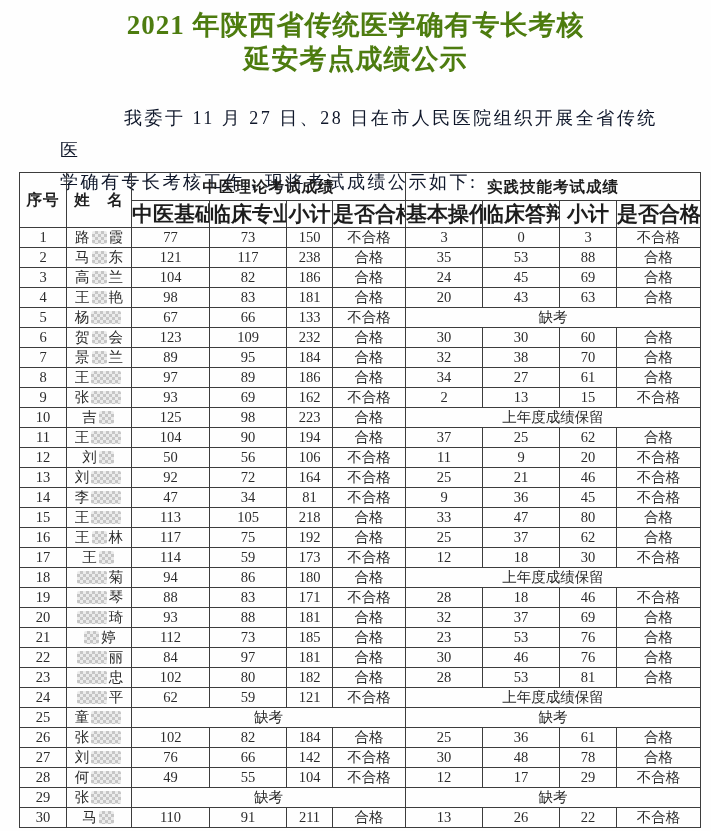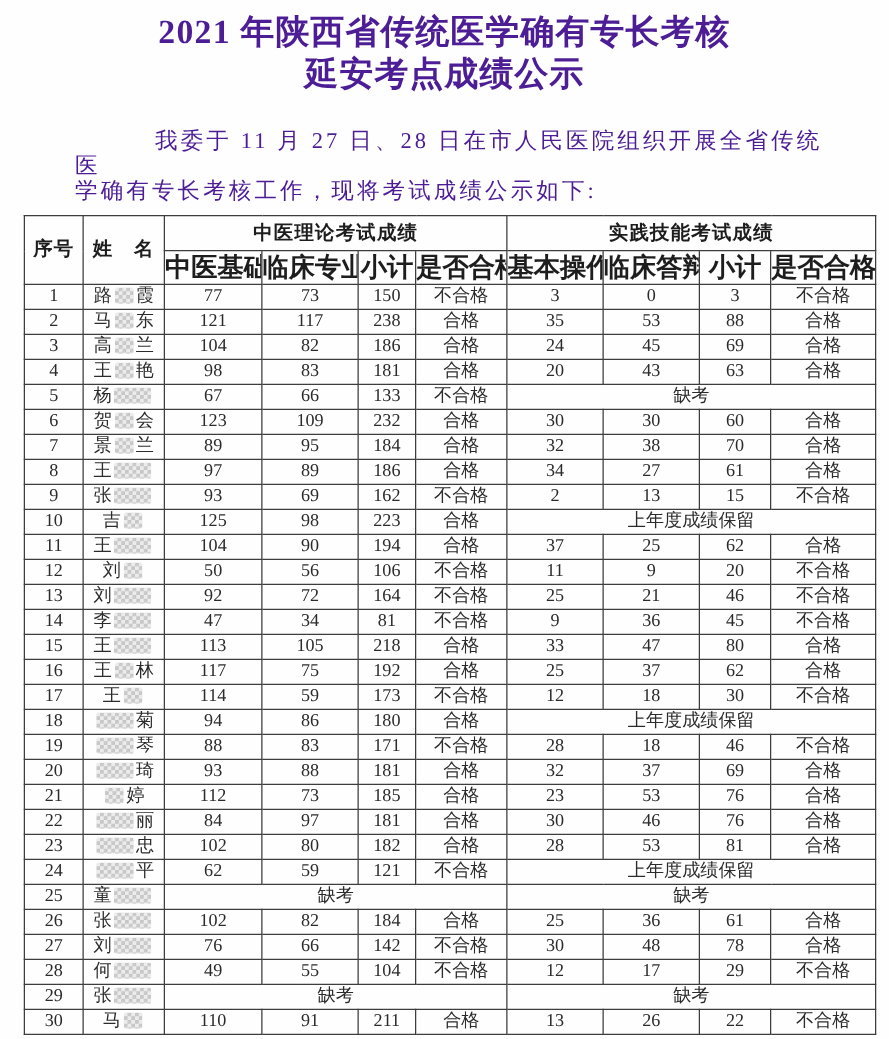--- a/index.html
+++ b/index.html
@@ -3,26 +3,26 @@
 <meta charset="utf-8">
 <style>
   html,body{margin:0;padding:0;background:#ffffff;}
   .page{
     position:relative;width:711px;height:831px;background:#fefefe;
     font-family:"Liberation Serif","DejaVu Serif",serif;color:#222;overflow:hidden;
   }
   .doc-title{
     position:absolute;top:8px;left:0;width:711px;margin:0;
     text-align:center;font-size:27px;font-weight:bold;line-height:34px;letter-spacing:1px;
-    color:#4c1d95;
+    color:#4d7c0f;
   }
   .doc-title span{display:block;}
   .intro{
     position:absolute;top:102px;left:60px;width:600px;margin:0;
-    font-size:18px;line-height:20px;letter-spacing:2.5px;color:#4c1d95;
+    font-size:18px;line-height:32px;letter-spacing:2.5px;color:#0f172a;
   }
   .intro .l1{display:block;text-indent:64px;}
   .intro .l2{display:block;}
   table.score-table{
     position:absolute;top:172px;left:19px;width:681px;
     border-collapse:collapse;table-layout:fixed;
   }
   .score-table th,.score-table td{
     border:1px solid #3d3d3d;text-align:center;vertical-align:middle;
     padding:0;font-size:14.5px;line-height:1;white-space:nowrap;overflow:hidden;

